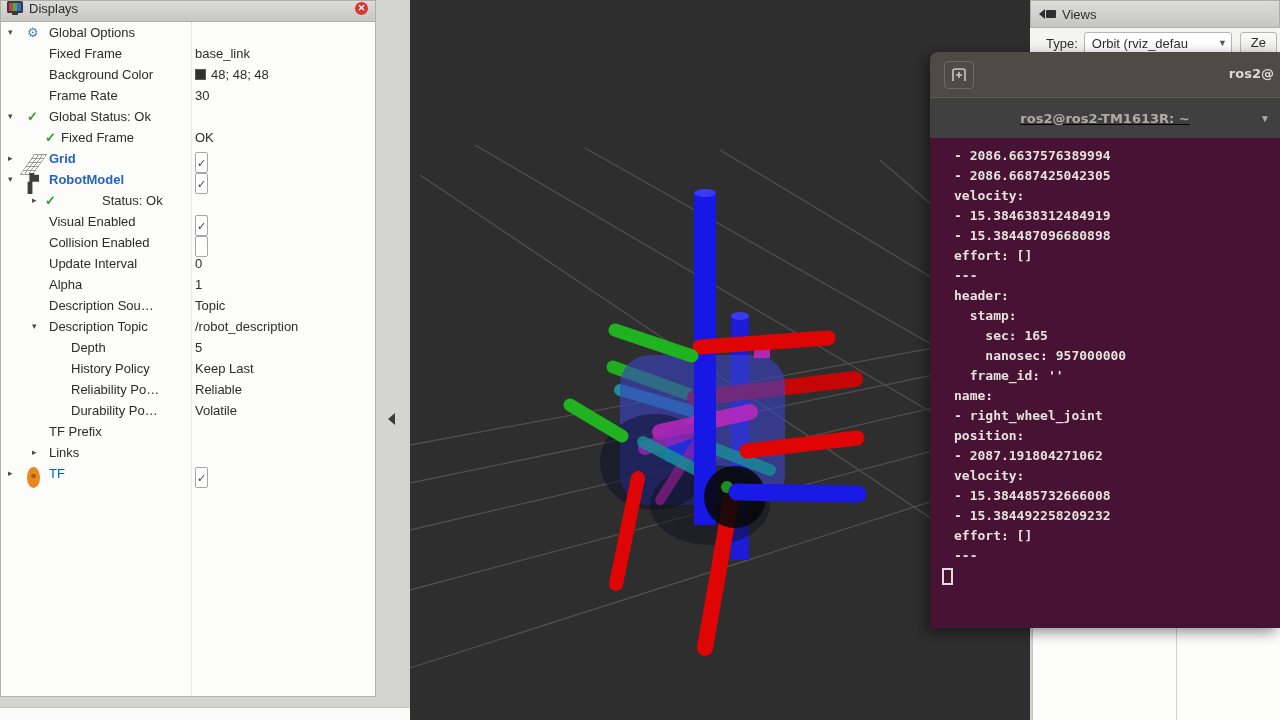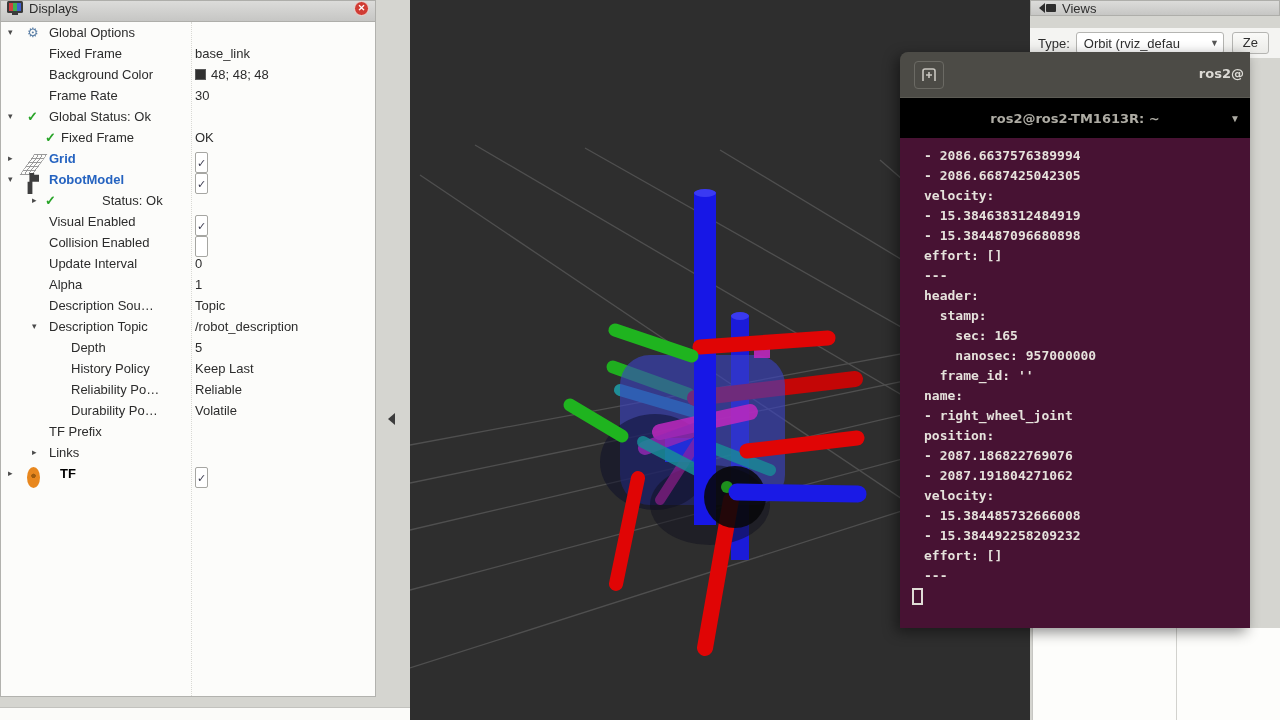--- a/index.html
+++ b/index.html
@@ -17,21 +17,21 @@
     border:1px solid #f0d9d6; color:#fff; font-size:9px; line-height:13px;
     text-align:center; font-weight:bold; }
   #displays-body { position:absolute; left:0; top:22px; width:376px; height:675px;
     background:#fcfcfa; border:1px solid #b2b2ae; border-top:none; overflow:hidden; }
   #displays-body .col-divider { position:absolute; left:190px; top:0; bottom:0;
     border-left:1px dotted #d9d9d4; }
   .trow { position:relative; height:21px; font-size:13px; color:#2c2c2c; }
   .trow > span { position:absolute; top:0; height:21px; line-height:21px; white-space:nowrap; }
   .tarrow { font-size:9px; color:#4a4a4a; }
   .tlabel.blue  { color:#2563c0; font-weight:bold; }
-  .tlabel.orange{ color:#000000; font-weight:bold;margin-left:11px; }
+  .tlabel.orange{ color:#0369a1; font-weight:normal; }
   .tvalue { left:194px; }
   .ticon { display:inline-block; }
   .icon-gear  { color:#5b7fa6; font-size:13px; }
   .icon-check { color:#28a428; font-weight:bold; font-size:13px; }
   .icon-grid  { width:13px; height:9px; margin-top:6px;
     background:repeating-linear-gradient(90deg,#9a9a9a 0 1px,transparent 1px 4px),
                repeating-linear-gradient(0deg,#9a9a9a 0 1px,transparent 1px 4px);
     transform:skewX(-35deg); }
   .icon-robot { width:12px; height:13px; margin-top:4px; background:#3e3e3e;
     clip-path:polygon(5% 100%,45% 100%,45% 42%,100% 42%,100% 8%,60% 8%,60% 0,20% 0,20% 42%,5% 42%); }
@@ -48,48 +48,48 @@
     border-top:6px solid transparent; border-bottom:6px solid transparent;
     border-right:7px solid #3c3c3c; }
   #bottom-strip { left:0; top:707px; width:410px; height:13px; background:#fbfbf9;
     border-top:1px solid #c2c2be; }
 
   
   #viewport { left:410px; top:0; width:620px; height:720px; background:#2e2e2e; }
 
   
   #views-panel { left:1030px; top:0; width:250px; height:720px; z-index:10; }
-  #views-header { position:absolute; left:0; top:0; width:250px; height:16px;
+  #views-header { position:absolute; left:0; top:0; width:250px; height:28px;
     background:linear-gradient(#dcdcda,#c6c6c4); border:1px solid #aeaeaa;
     display:flex; align-items:center; padding:0 8px; font-size:13px; color:#2e2e2e; }
   #views-type-row { position:absolute; left:0; top:28px; width:250px; height:30px;
-    background:#f4f4f2; display:flex; align-items:center; padding-left:8px;
+    background:#f4f4f2; display:flex; align-items:center; padding-left:16px;
     font-size:13px; color:#2e2e2e; }
   .combo { width:148px; height:22px; margin-left:6px; background:#fff;
     border:1px solid #b5b5b2; border-radius:3px; display:flex; align-items:center;
     padding:0 4px 0 7px; font-size:13px; white-space:nowrap; overflow:hidden; }
   .combo .chev { margin-left:auto; font-size:9px; color:#555; }
   .mini-btn { height:22px; margin-left:8px; padding:0 10px;
     background:linear-gradient(#fafaf8,#ebebe8); border:1px solid #b5b5b2;
     border-radius:3px; font-size:13px; color:#2e2e2e; line-height:20px; }
   #views-list { position:absolute; left:2px; top:628px; width:248px; height:92px;
     background:#fdfdfb; border-left:1px solid #c6c6c2; }
   #views-list .vdiv { position:absolute; left:143px; top:0; bottom:0;
     border-left:1px solid #d2d2ce; }
 
   
-  #terminal { left:900px; top:52px; width:350px; height:576px; z-index:30;
+  #terminal { left:930px; top:52px; width:350px; height:576px; z-index:30;
     border-radius:8px 0 0 0; overflow:hidden; box-shadow:-4px 4px 14px rgba(0,0,0,.45); }
   #term-titlebar { height:45px; background:#4c4b46; position:relative; }
   #term-newtab { position:absolute; left:14px; top:9px; width:30px; height:28px;
     border:1px solid #6b6a64; border-radius:4px; display:flex; align-items:center;
     justify-content:center; }
   #term-title { position:absolute; right:6px; top:14px; font-size:13px; font-weight:bold;
     color:#dcdad5; font-family:"DejaVu Sans", sans-serif; }
-  #term-tabbar { height:41px; background:#000000; border-top:1px solid #5c5b54;
+  #term-tabbar { height:41px; background:#404040; border-top:1px solid #5c5b54;
     position:relative; text-align:center;text-decoration:underline; }
   #term-tab-title { line-height:41px; font-size:13px; font-weight:bold; color:#aeaca4;
     font-family:"DejaVu Sans", sans-serif; }
   #term-tab-chev { position:absolute; right:10px; top:0; line-height:41px;
     color:#aeaca4; font-size:10px; }
   #term-screen { height:490px; background:#471233; padding:8px 0 0 12px;
     font-family:"DejaVu Sans Mono", monospace; font-size:13px; font-weight:600;
     color:#e6e2dc; }
   .tline { height:20px; line-height:20px; white-space:pre;margin-left:12px; }
   #term-cursor { width:11px; height:17px; border:2px solid #e0dcd6; margin-top:2px; }
@@ -312,21 +312,20 @@
         <div class="tline">effort: []</div>
         <div class="tline">---</div>
         <div class="tline">header:</div>
         <div class="tline">  stamp:</div>
         <div class="tline">    sec: 165</div>
         <div class="tline">    nanosec: 957000000</div>
         <div class="tline">  frame_id: ''</div>
         <div class="tline">name:</div>
         <div class="tline">- right_wheel_joint</div>
         <div class="tline">position:</div>
-        <div class="tline">- 2087.186822769076</div>
         <div class="tline">- 2087.191804271062</div>
         <div class="tline">velocity:</div>
         <div class="tline">- 15.384485732666008</div>
         <div class="tline">- 15.384492258209232</div>
         <div class="tline">effort: []</div>
         <div class="tline">---</div>
       </div>
     <div id="term-cursor"></div>
   </div>
 </div>

